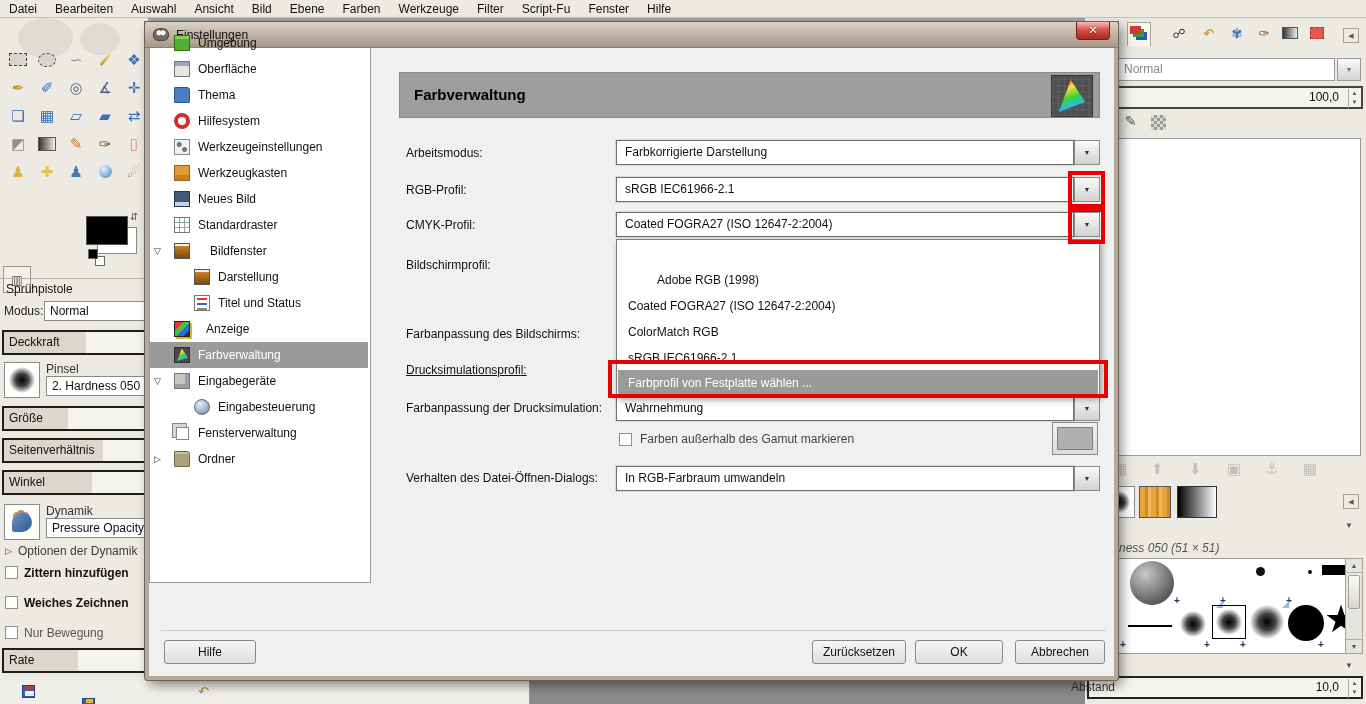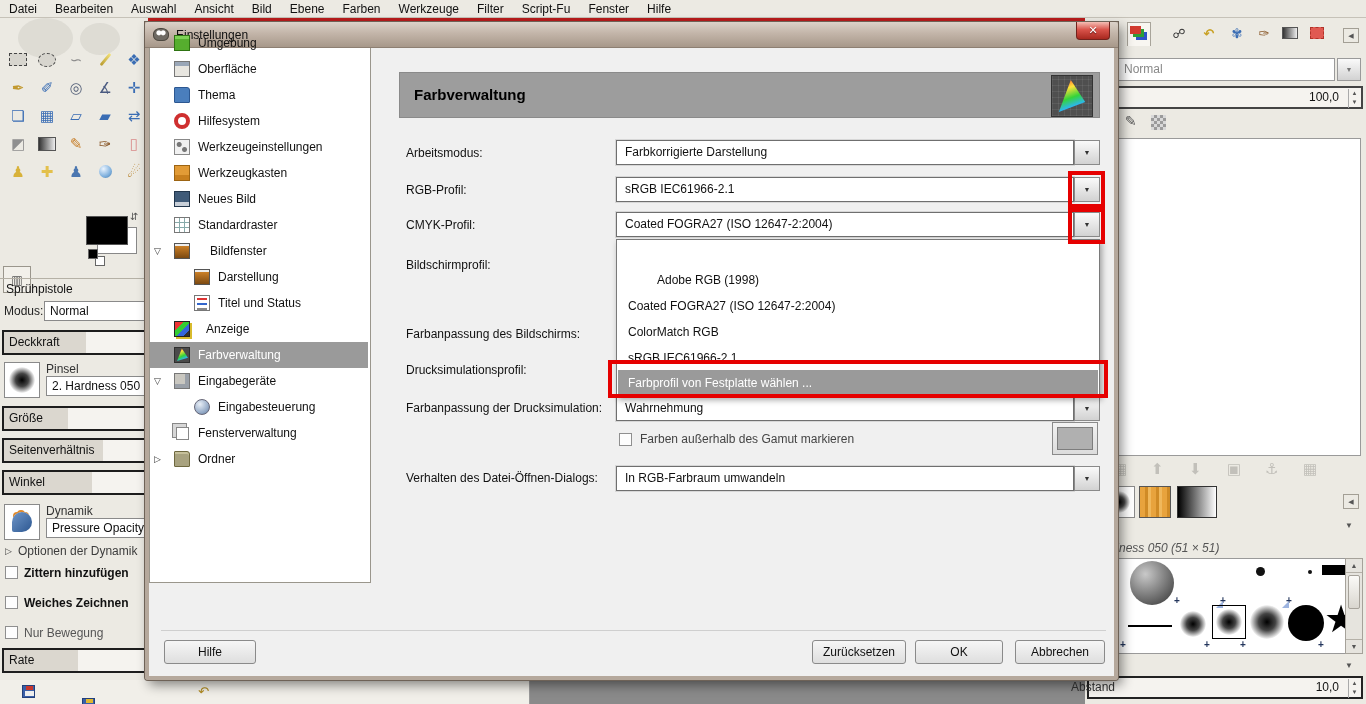--- a/index.html
+++ b/index.html
@@ -1,19 +1,19 @@
 <!DOCTYPE html>
 <html><head>
 <meta charset="utf-8">
 <style>
   * { margin:0; padding:0; box-sizing:border-box; }
   html,body { width:1366px; height:704px; overflow:hidden; }
   body { font-family:"Liberation Sans","DejaVu Sans",sans-serif; font-size:12px; color:#111; background:#8a8a8a; }
   .abs { position:absolute; }
-  #stage { position:relative; width:1366px; height:704px; background:#b91c1c; }
+  #stage { position:relative; width:1366px; height:704px; background:#a3a3a3; }
 
   
   #menubar { left:0; top:0; width:1366px; height:18px; background:#eceae3; border-bottom:1px solid #c6c2b8; z-index:2; display:flex; align-items:center; }
   .menu-item { padding:0 9px; height:18px; line-height:18px; cursor:default; white-space:nowrap; }
   #toolbox-win { left:0; top:18px; width:148px; height:662px; background:#eceae3; z-index:1; }
   .watermark { border-radius:50%; background:#cfcdc6; opacity:.5; }
 
   
   .tool { width:26px; height:25px; text-align:center; line-height:24px; font-size:15px; cursor:pointer; }
   .dashed-rect { width:18px; height:13px; border:1px dashed #444; background:#d7d5ce; margin:5px auto; }
@@ -419,21 +419,21 @@
     <div id="panel-header" class="abs">
       <span class="htxt">Farbverwaltung</span>
       <div id="header-gamut"></div>
     </div>
 
     <span class="flabel" style="top:124px;">Arbeitsmodus:</span>
     <span class="flabel" style="top:161px;">RGB-Profil:</span>
     <span class="flabel" style="top:196px;">CMYK-Profil:</span>
     <span class="flabel" style="top:236px;">Bildschirmprofil:</span>
     <span class="flabel" style="top:305px;">Farbanpassung des Bildschirms:</span>
-    <span class="flabel" style="top:341px;">Drucksimulationsprofil:</span>
+    <span class="flabel" style="top:341px;text-decoration:underline;">Drucksimulationsprofil:</span>
     <span class="flabel" style="top:379px;">Farbanpassung der Drucksimulation:</span>
     <span class="flabel" style="top:449px;">Verhalten des Datei-Öffnen-Dialogs:</span>
 
     <div class="combo" style="top:118px;">Farbkorrigierte Darstellung</div>
     <div class="combo-arrow" style="top:118px;">▼</div>
 
     <div class="combo" style="top:155px;">sRGB IEC61966-2.1</div>
     <div class="combo-arrow" style="top:155px;">▼</div>
 
     <div class="combo" style="top:190px;">Coated FOGRA27 (ISO 12647-2:2004)</div>

